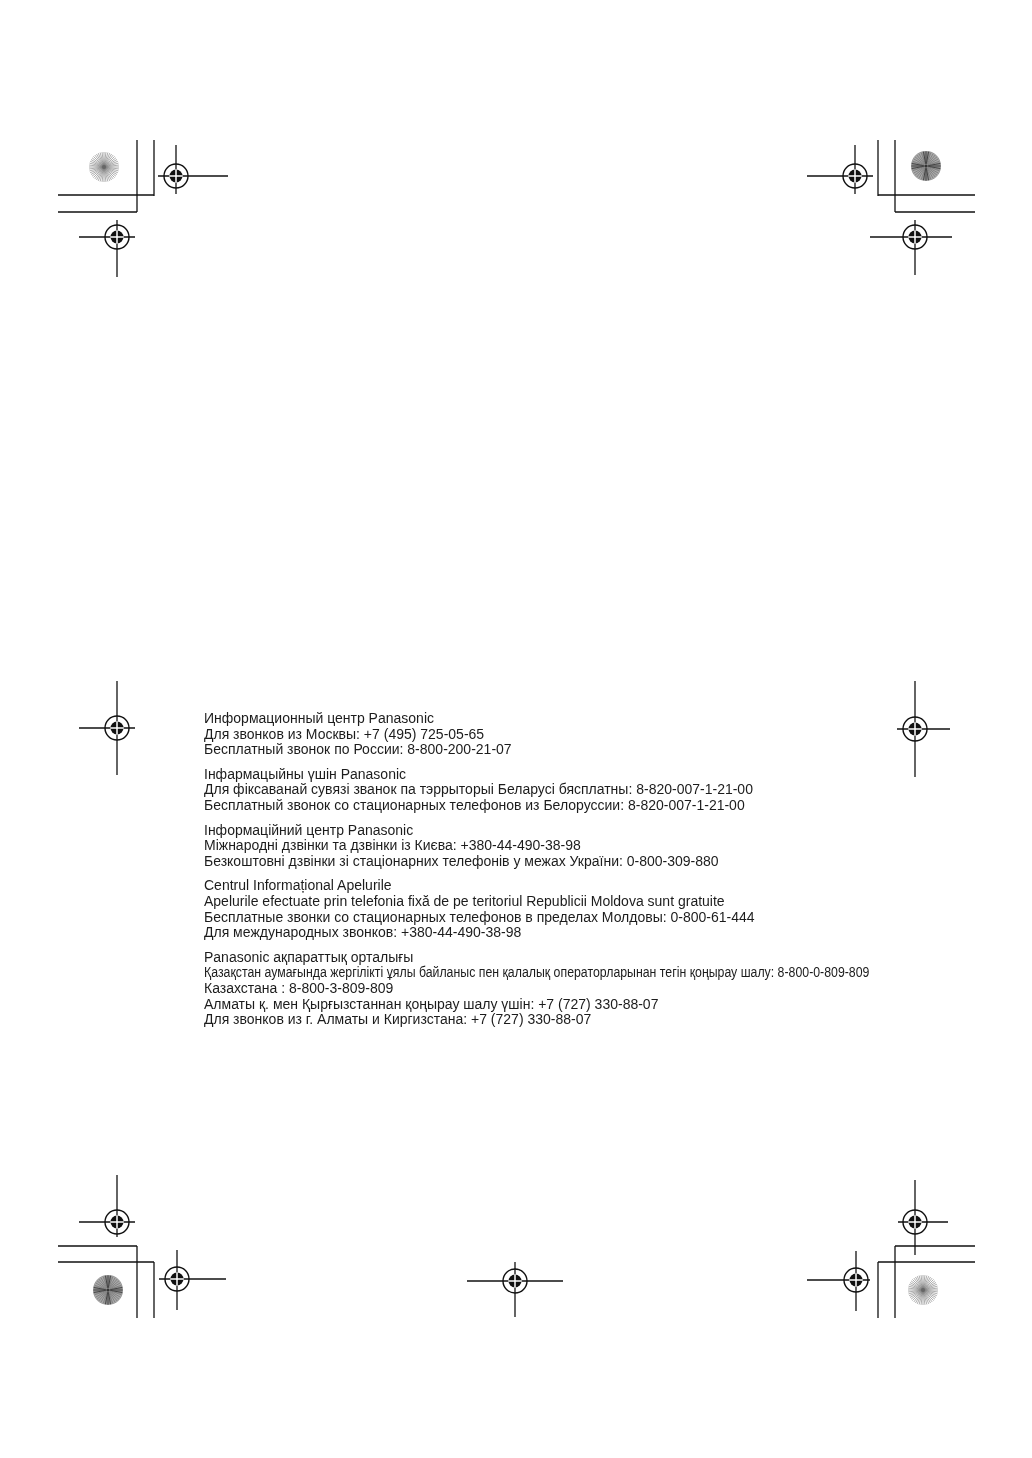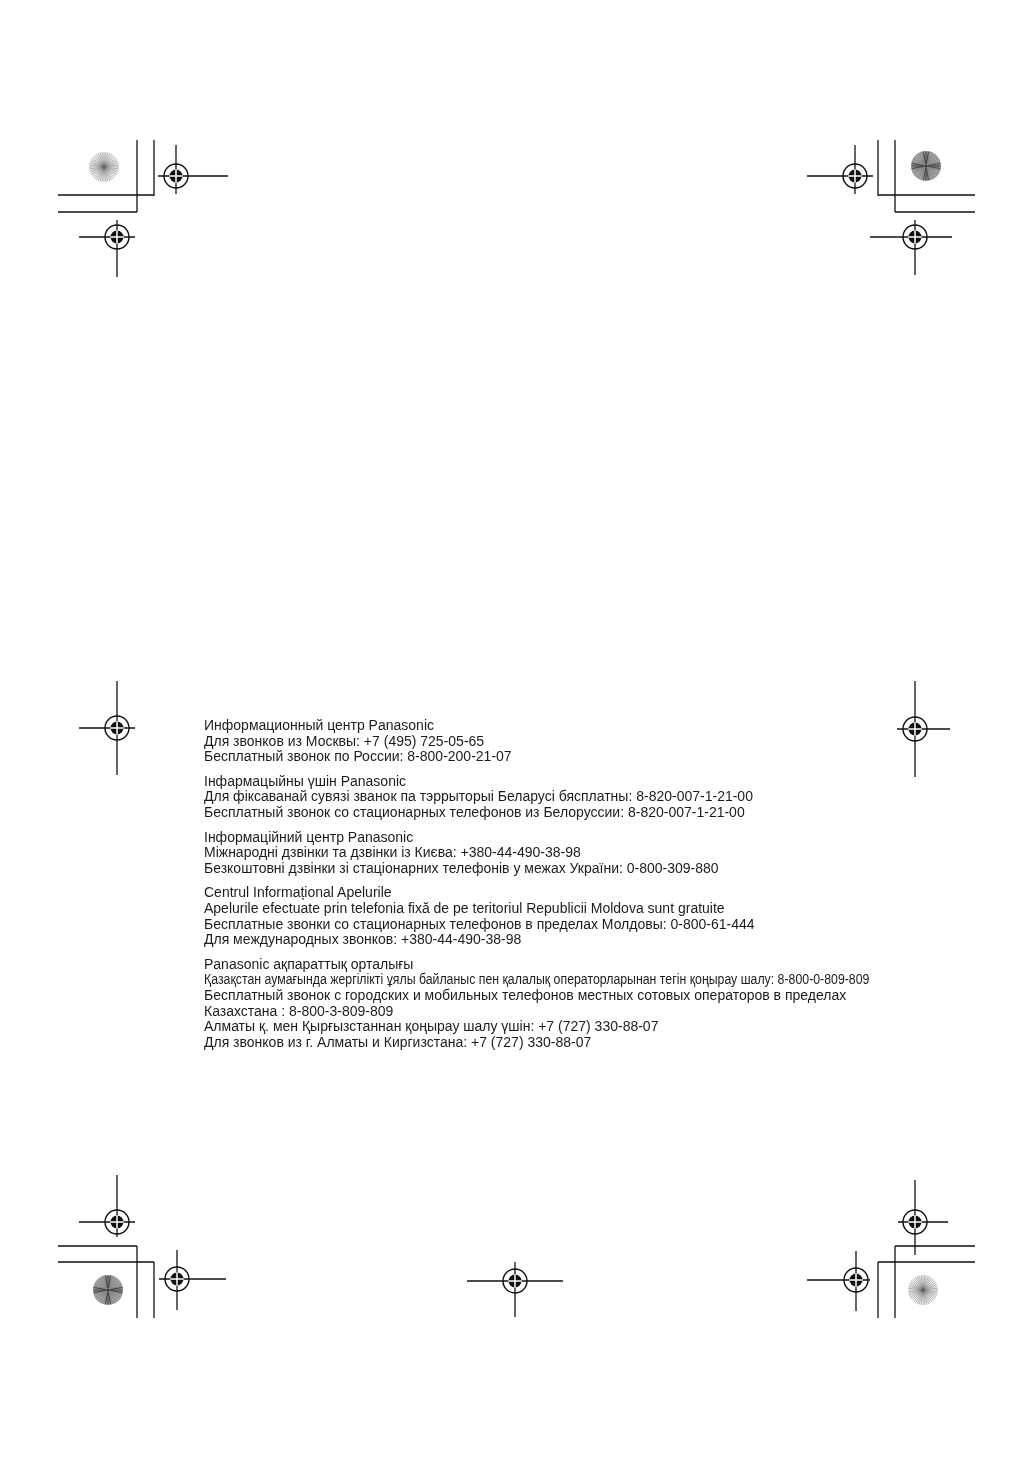--- a/index.html
+++ b/index.html
@@ -12,21 +12,21 @@
   }
   #marks-layer{
     position:absolute;left:0;top:0;width:1032px;height:1458px;
   }
   .text-area{
     position:absolute;left:204px;top:710px;width:720px;
     color:#1c1c1c;
     font-size:14px;
     line-height:15.6px;
   }
-  .block{margin:8px 0 9px 0;}
+  .block{margin:1px 0 9px 0;}
   .line{white-space:nowrap;}
   .condensed{
     transform:scaleX(0.88);
     transform-origin:0 50%;
   }
 </style>
 </head>
 <body>
 
 <svg id="marks-layer" width="1032" height="1458" viewBox="0 0 1032 1458">
@@ -349,19 +349,18 @@
   <div class="block">
     <div class="line">Centrul Informațional Apelurile</div>
     <div class="line">Apelurile efectuate prin telefonia fixă de pe teritoriul Republicii Moldova sunt gratuite</div>
     <div class="line">Бесплатные звонки со стационарных телефонов в пределах Молдовы: 0-800-61-444</div>
     <div class="line">Для международных звонков: +380-44-490-38-98</div>
   </div>
 
   <div class="block">
     <div class="line">Panasonic ақпараттық орталығы</div>
     <div class="line condensed">Қазақстан аумағында жергілікті ұялы байланыс пен қалалық операторларынан тегін қоңырау шалу: 8-800-0-809-809</div>
-    <div class="line">Бесплатный звонок с городских и мобильных телефонов местных сотовых операторов в пределах</div>
     <div class="line">Казахстана : 8-800-3-809-809</div>
     <div class="line">Алматы қ. мен Қырғызстаннан қоңырау шалу үшін: +7 (727) 330-88-07</div>
     <div class="line">Для звонков из г. Алматы и Киргизстана: +7 (727) 330-88-07</div>
   </div>
 
 </div>
 
 </body></html>

